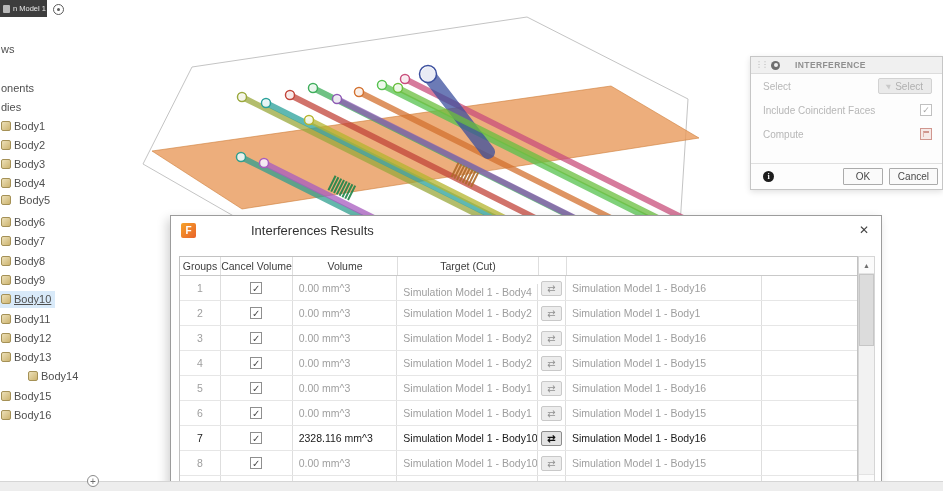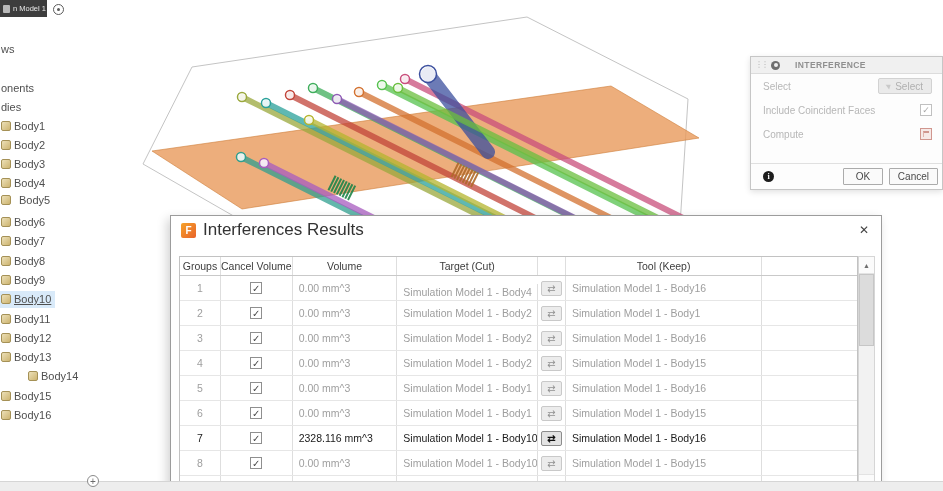--- a/index.html
+++ b/index.html
@@ -85,21 +85,21 @@
   #results-win{
     position:absolute;left:170px;top:215px;width:712px;height:300px;z-index:20;
     background:#ffffff;border:1px solid #9c9c9c;box-sizing:border-box;
     box-shadow:-3px 4px 10px rgba(0,0,0,0.18);
   }
   .win-titlebar{height:28px;display:flex;align-items:center;gap:7px;padding:0 10px;box-sizing:border-box;background:#fff;}
   .flogo{
     width:15px;height:15px;border-radius:2px;color:#fff;font-size:10px;font-weight:bold;
     background:linear-gradient(135deg,#f6a229,#e8622a);display:flex;align-items:center;justify-content:center;
   }
-  .win-title{font-size:17px;color:#333;}
+  .win-title{font-size:13px;color:#333;margin-left:48px;}
   .win-close{margin-left:auto;font-size:12px;color:#444;cursor:default;padding:0 2px;}
   .table{
     position:absolute;left:8px;top:40px;width:679px;height:234px;
     border:1px solid #c2c2c2;box-sizing:border-box;background:#fff;overflow:hidden;
   }
   .t-row,.t-head{display:flex;}
   .t-head{height:18px;border-bottom:1px solid #c9c9c9;}
   .t-row{height:24px;border-bottom:1px solid #e6e6e6;}
   .t-cell{
     box-sizing:border-box;border-right:1px solid #dedede;display:flex;align-items:center;
@@ -308,21 +308,20 @@
     <span class="win-title">Interferences Results</span>
     <span class="win-close">✕</span>
   </div>
   <div class="table">
     <div class="t-head" id="table-head">
         <div class="t-cell h" style="width: 41px;">Groups</div>
         <div class="t-cell h" style="width: 72px;">Cancel Volume</div>
         <div class="t-cell h" style="width: 105px;">Volume</div>
         <div class="t-cell h" style="width: 141px;">Target (Cut)</div>
         <div class="t-cell h" style="width: 28px;"></div>
-        <div class="t-cell h" style="width: 197px;">Tool (Keep)</div>
         <div class="t-cell h nb" style="width: 95px;"></div>
       </div>
     <div id="table-body">
         <div class="t-row">
           <div class="t-cell center" style="width: 41px;">1</div>
           <div class="t-cell center" style="width: 72px;">
             <span class="cbx">✓</span>
           </div>
           <div class="t-cell" style="width: 105px;">0.00 mm^3</div>
           <div class="t-cell" style="width: 141px; margin-top: 8px;">Simulation Model 1 - Body4</div>

